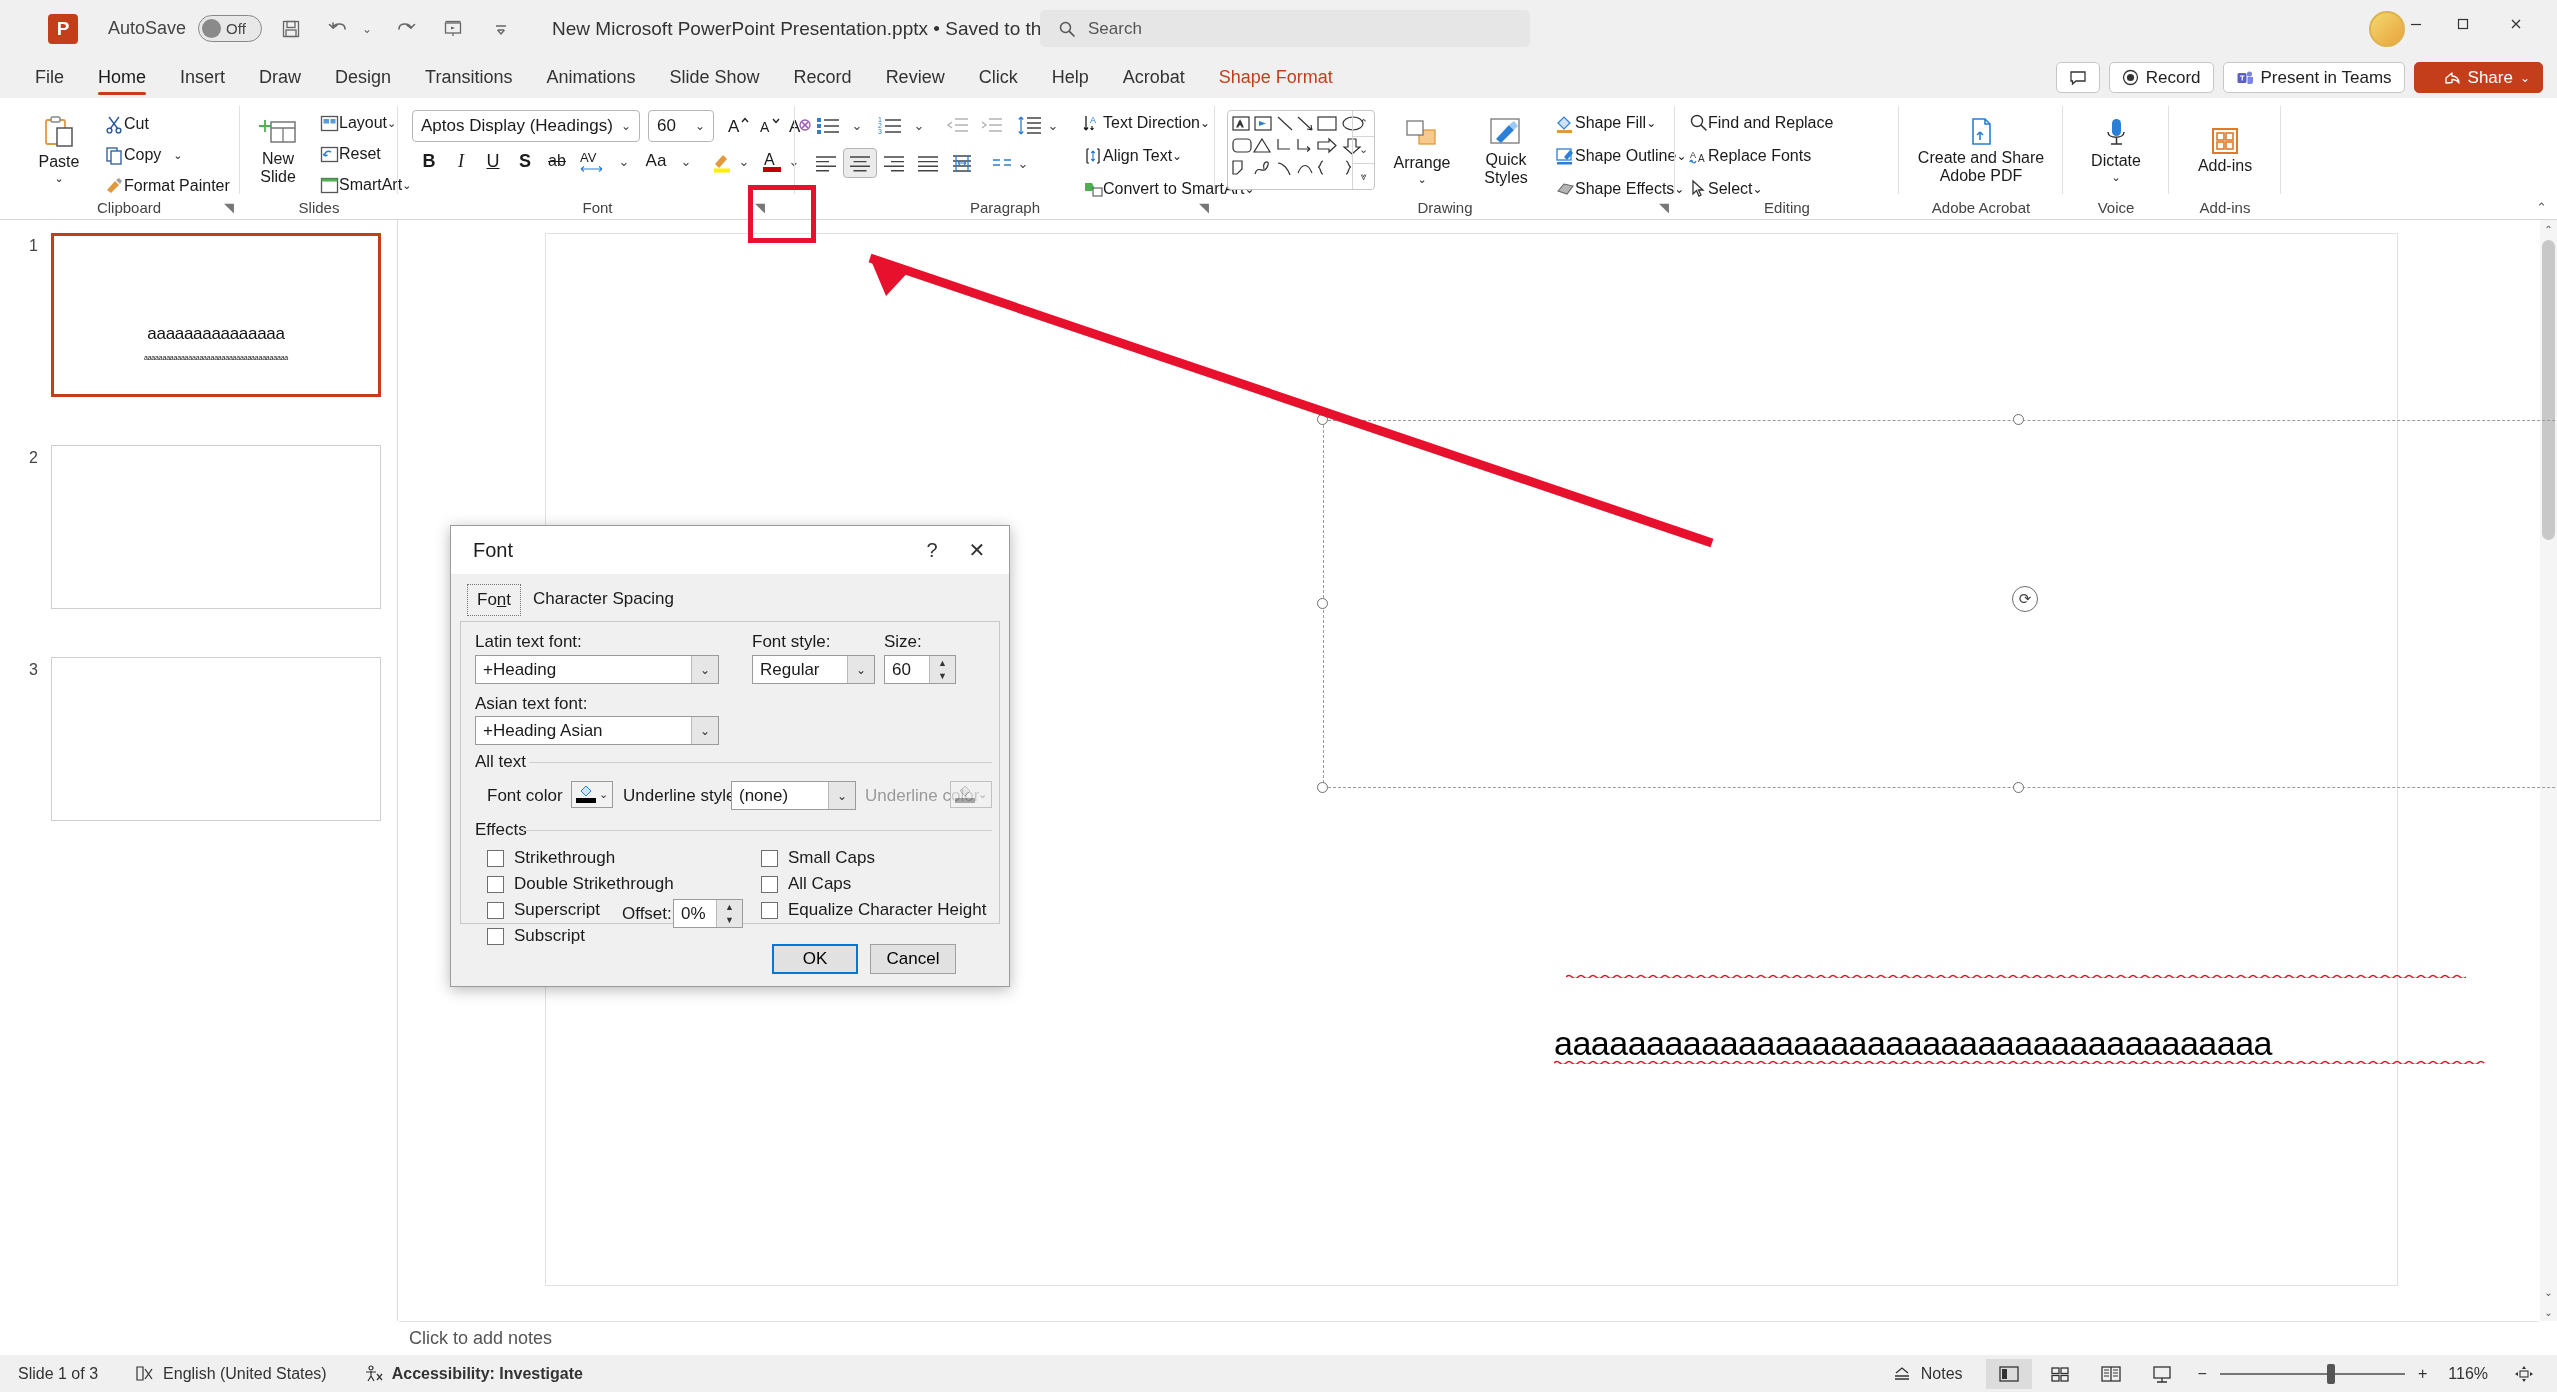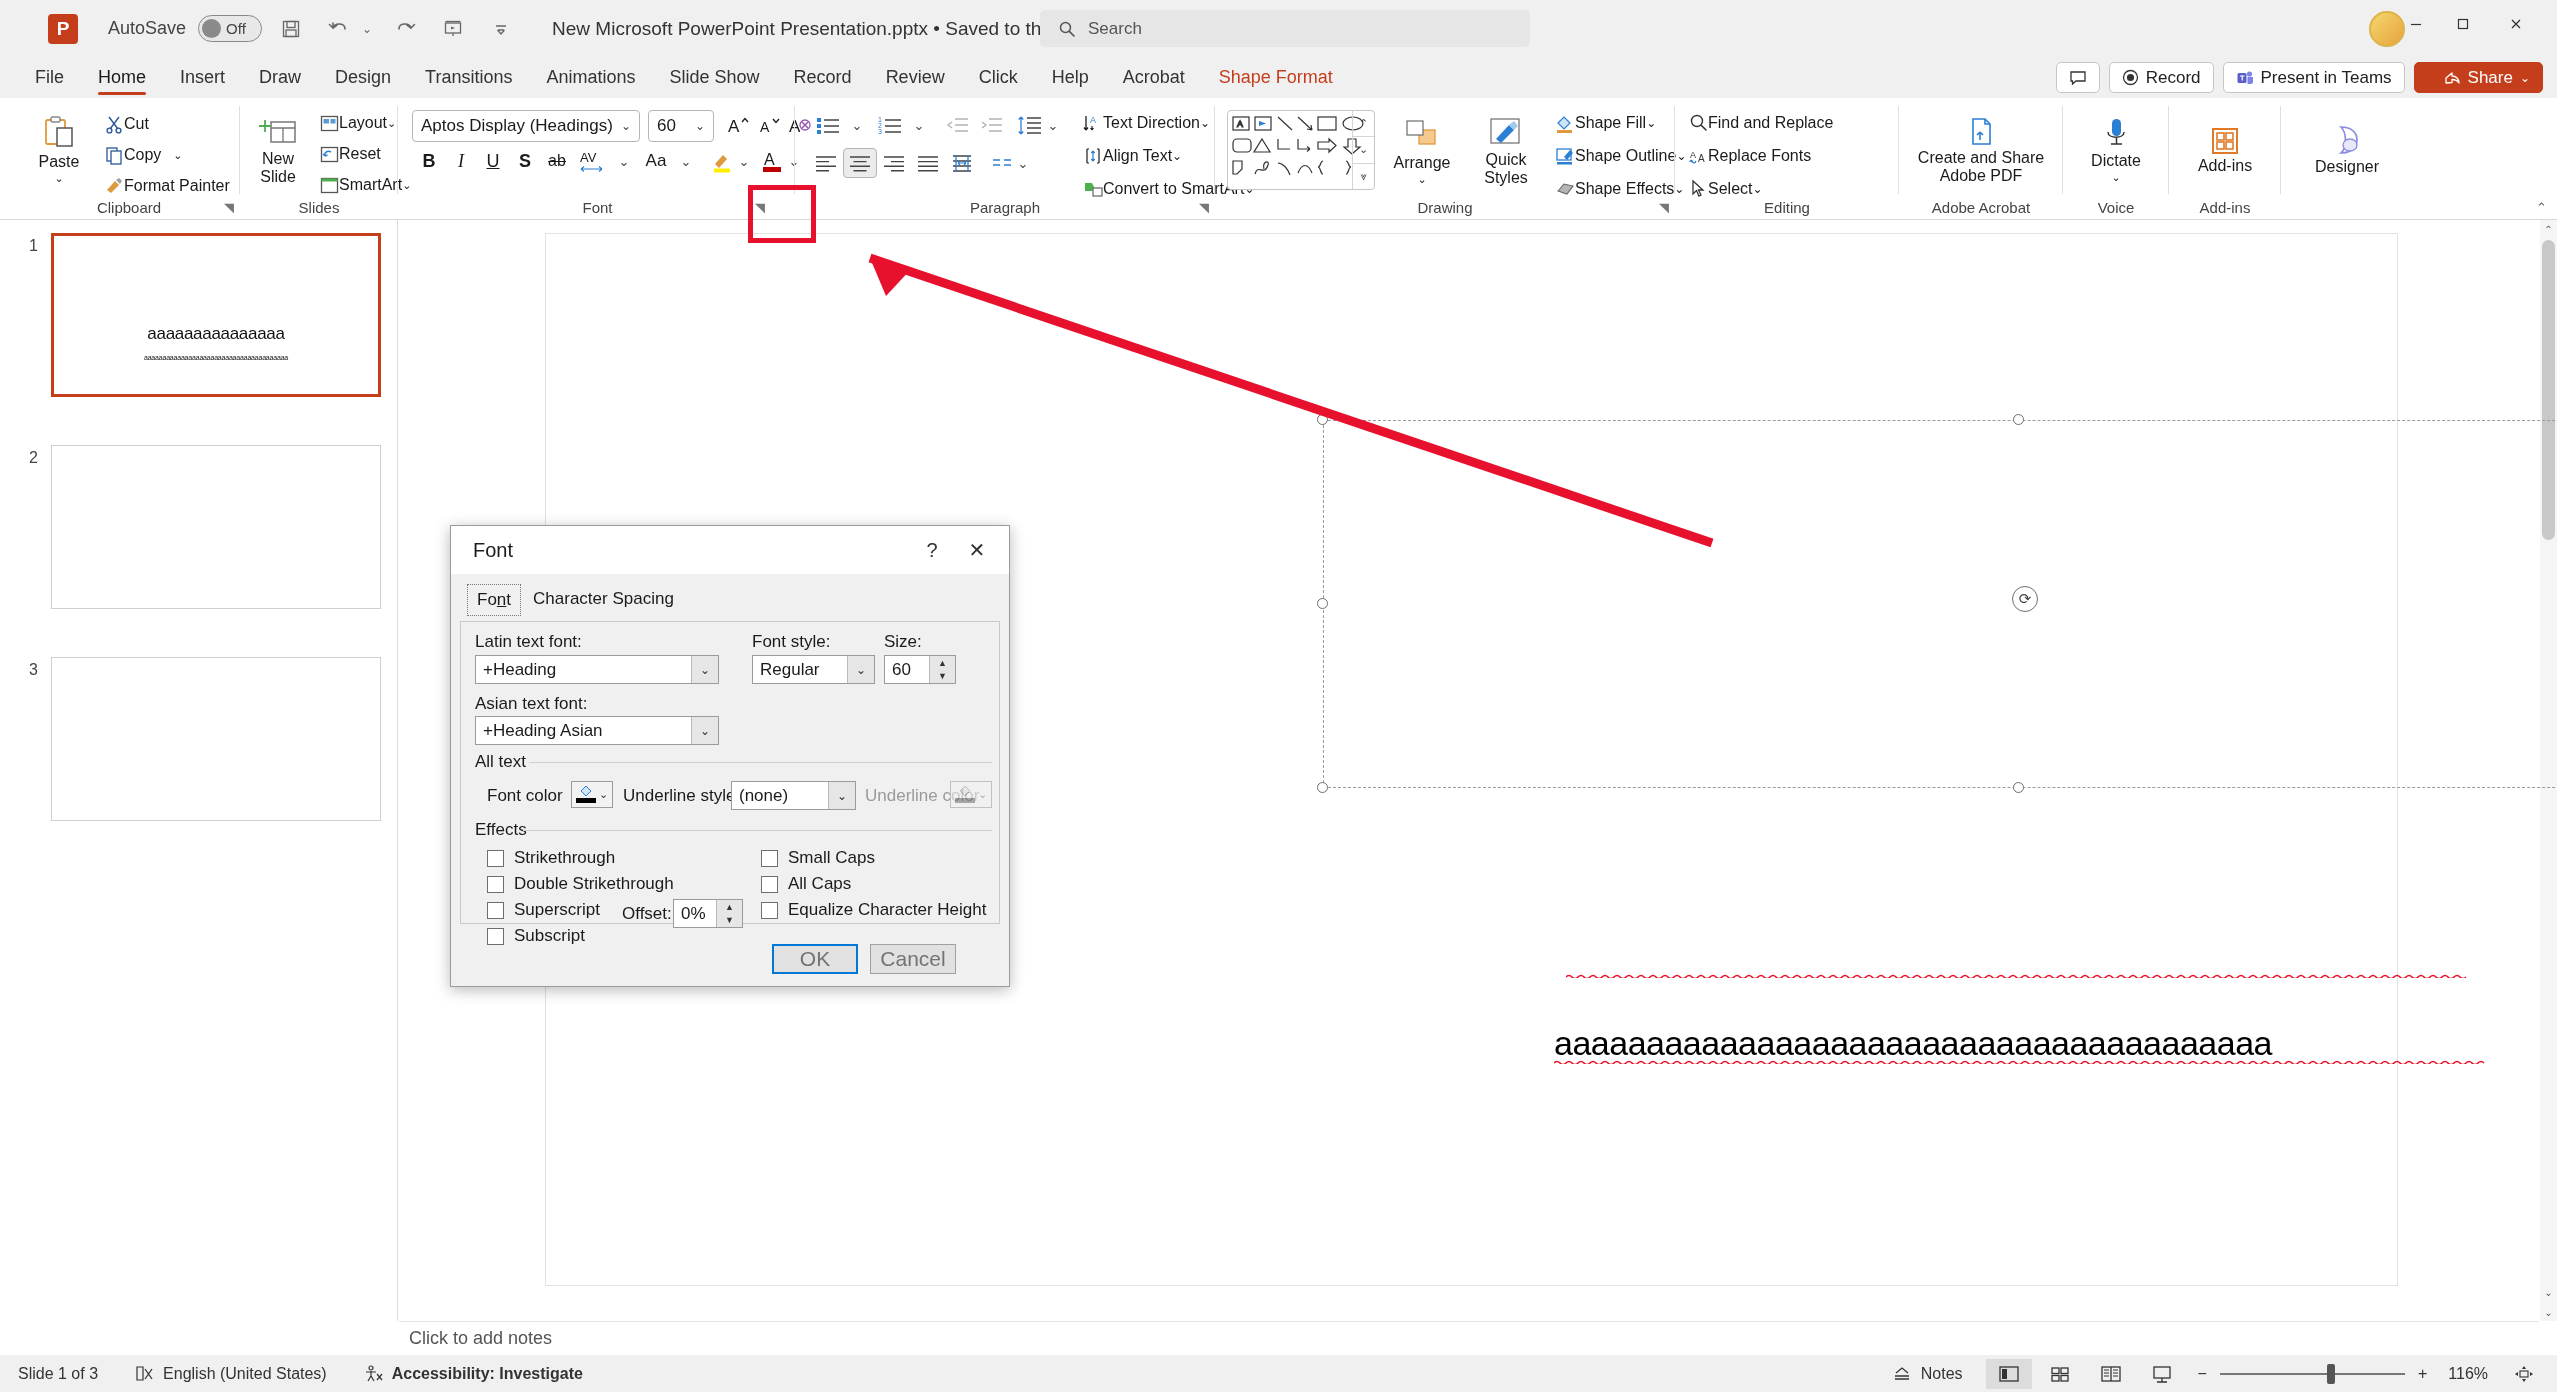--- a/index.html
+++ b/index.html
@@ -242,21 +242,21 @@
   .colorbtn.dim { opacity: 0.55; }
   .cswatch { width: 22px; height: 20px; display: flex; flex-direction: column; align-items: center; }
   .cswatch .glyph { font-size: 14px; line-height: 12px; }
   .cswatch .bar { width: 20px; height: 5px; background: #000; }
   .cswatch .bar.gray { background: #6b6b6b; }
   .cbox { position: absolute; display: flex; align-items: center; gap: 10px; font-size: 17px; color: #1b1b1b; }
   .cbox .bx { width: 17px; height: 17px; border: 1px solid #6e6e6e; background: #fff; }
   .dlg-btn {
     position: absolute; width: 86px; height: 30px; background: #e1e1e1;
     border: 1px solid #a0a0a0; display: flex; align-items: center;
-    justify-content: center; font-size: 21px; color: #737373;
+    justify-content: center; font-size: 17px; color: #000000;
   }
   .dlg-btn.ok { border: 2px solid #0078d7; }
   u.ul { text-decoration: underline; }
 </style>
 </head>
 <body>
 
 <div class="titlebar">
   <div class="pp-logo">P</div>
   <div class="autosave-label">AutoSave</div>
@@ -802,29 +802,20 @@
           <rect x="17" y="8" width="7" height="7" fill="none" stroke="#e07a28" stroke-width="1.6"></rect>
           <rect x="8" y="17" width="7" height="7" fill="none" stroke="#e07a28" stroke-width="1.6"></rect>
           <rect x="17" y="17" width="7" height="7" fill="none" stroke="#e07a28" stroke-width="1.6"></rect>
         </svg>
       <span>Add-ins</span>
     </div>
     <div class="glabel">Add-ins</div>
     <div class="sep"></div>
   </div>
 
-  <div class="grp" style="left:2281px; width:132px;">
-    <div class="bigbtn" style="left:4px; top:8px; width:124px; height:88px;">
-      <svg width="36" height="34" viewBox="0 0 36 34">
-          <path d="M12 3 C23 3 28 9 28 16 C28 24 21 29 12 29 C18 24 18 9 12 3 Z" fill="none" stroke="#8b8ce0" stroke-width="1.7"></path>
-          <ellipse cx="21" cy="21" rx="7" ry="6" fill="#e8e8f8" stroke="#8b8ce0" stroke-width="1.3"></ellipse>
-        </svg>
-      <span>Designer</span>
-    </div>
-  </div>
 
   <div style="position:absolute; right:10px; bottom:4px; font-size:13px; color:#666;">⌃</div>
 </div>
 
 <div class="red-rect"></div>
 <svg class="arrow-svg">
   <path d="M1712 543 L870 258" stroke="#e8112d" stroke-width="9" fill="none"></path>
   <path d="M870 258 L912 268 L886 296 Z" fill="#e8112d"></path>
 </svg>
 

